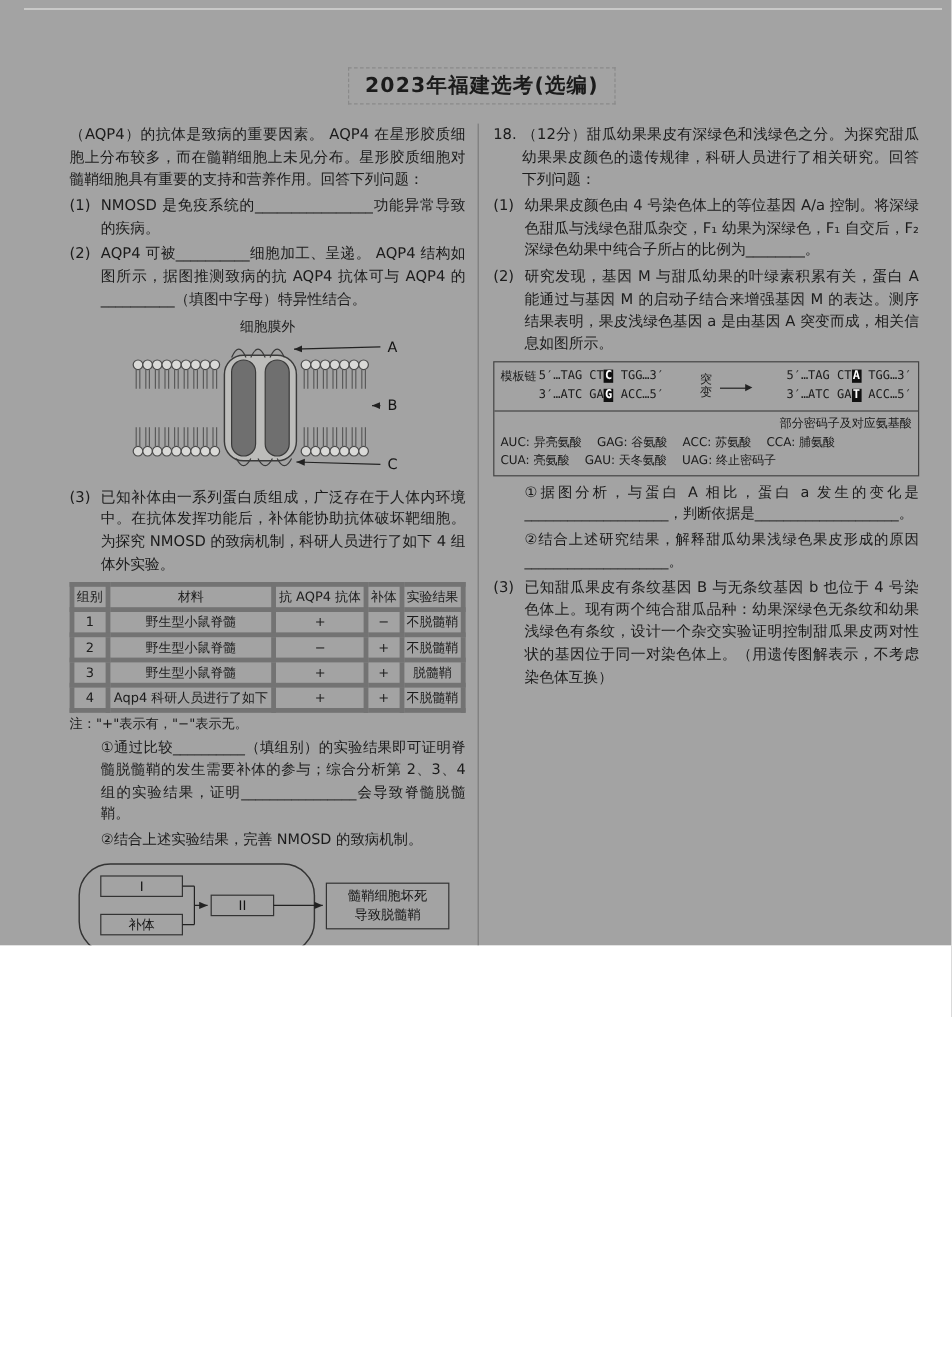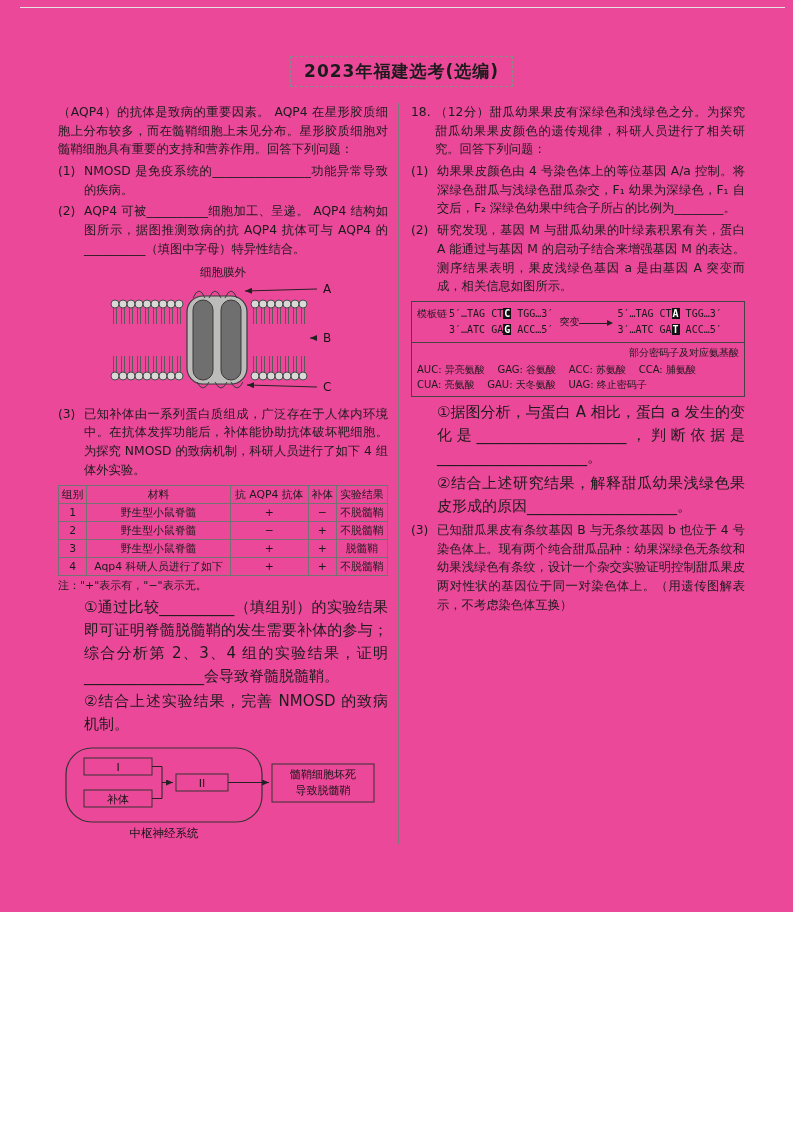--- a/index.html
+++ b/index.html
@@ -1,41 +1,41 @@
 <!DOCTYPE html>
 <html><head>
 <meta charset="utf-8">
 <style>
   html,body{margin:0;padding:0;background:#ffffff;}
-  .page{position:relative;width:793px;height:912px;margin:0 auto;background:#ec4899;
+  .page{position:relative;width:793px;height:788px;margin:0 auto;background:#a3a3a3;
         box-sizing:border-box;padding:56px 48px 0 58px;overflow:hidden;
         font-family:"DejaVu Sans","Liberation Sans",sans-serif;color:#1b1b1b;}
   .scan-edge{position:absolute;top:7px;left:20px;right:8px;height:1px;background:#e3e3e1;}
   .header{text-align:center;margin-bottom:16px;}
   .title{display:inline-block;border:1px dashed #8a8a8a;padding:3px 13px;
          font-size:17px;font-weight:bold;letter-spacing:1px;}
   .columns{display:flex;align-items:flex-start;}
   .col-left{flex:0 0 336px;box-sizing:border-box;padding-right:10px;border-right:1px solid #7a7a7a;}
   .col-right{flex:1;box-sizing:border-box;padding-left:12px;}
   .par{font-size:12.3px;line-height:1.52;text-align:justify;margin:0 0 2px;}
   .item{display:flex;margin-top:3px;}
   .inum{flex:0 0 26px;font-size:12.3px;line-height:1.52;}
   .inum-wide{flex:0 0 24px;font-size:12.3px;line-height:1.52;}
   .ibody{flex:1;font-size:12.3px;line-height:1.52;text-align:justify;}
-  .subpar{margin:3px 0 2px 26px;font-size:15px;line-height:1.52;text-align:justify;}
+  .subpar{margin:3px 0 2px 26px;font-size:12px;line-height:1.52;text-align:justify;}
   .figcap{text-align:center;font-size:11.5px;margin:4px 0 0;}
   .fig-membrane{width:240px;margin:0 auto 2px;}
   .fig-flow{width:330px;margin:8px auto 0;}
   table.exp{border-collapse:collapse;width:100%;margin:6px 0 2px;font-size:10.8px;}
-  .exp th,.exp td{border:1px solid #737373;padding:1.5px 2px;text-align:center;font-weight:normal;}
+  .exp th,.exp td{border:4px solid #737373;padding:1.5px 2px;text-align:center;font-weight:normal;}
   .exp td.mat{padding:1.5px 3px;}
   .note{font-size:11px;margin:1px 0 1px;}
   .mutbox{border:1px solid #444;margin:5px 0 4px;padding:4px 5px 3px;}
   .mut-headers{display:flex;justify-content:space-between;font-size:10px;margin-bottom:3px;padding-right:14px;}
-  .mut-body{display:flex;align-items:center;}
+  .mut-body{display:flex;align-items:center;gap:24px;}
   .mut-strands{display:flex;flex-direction:column;}
   .strand-row{display:flex;align-items:center;height:16px;}
   .strand-label{width:32px;font-size:10px;flex:0 0 32px;}
   .seq{font-family:"DejaVu Sans Mono","Liberation Mono",monospace;font-size:10px;white-space:pre;}
   .hl{background:#111;color:#fff;padding:0 1px;font-weight:bold;}
   .mut-arrowcol{display:flex;flex-direction:row;align-items:center;margin:0 6px;}
   .mut-arrow-label{font-size:10px;line-height:1.1;}
   .harrow{width:32px;height:0;border-top:1.2px solid #222;position:relative;margin-top:3px;}
   .harrow::after{content:"";position:absolute;right:-2px;top:-3.6px;width:0;height:0;
                  border-left:6px solid #222;border-top:3px solid transparent;border-bottom:3px solid transparent;}

